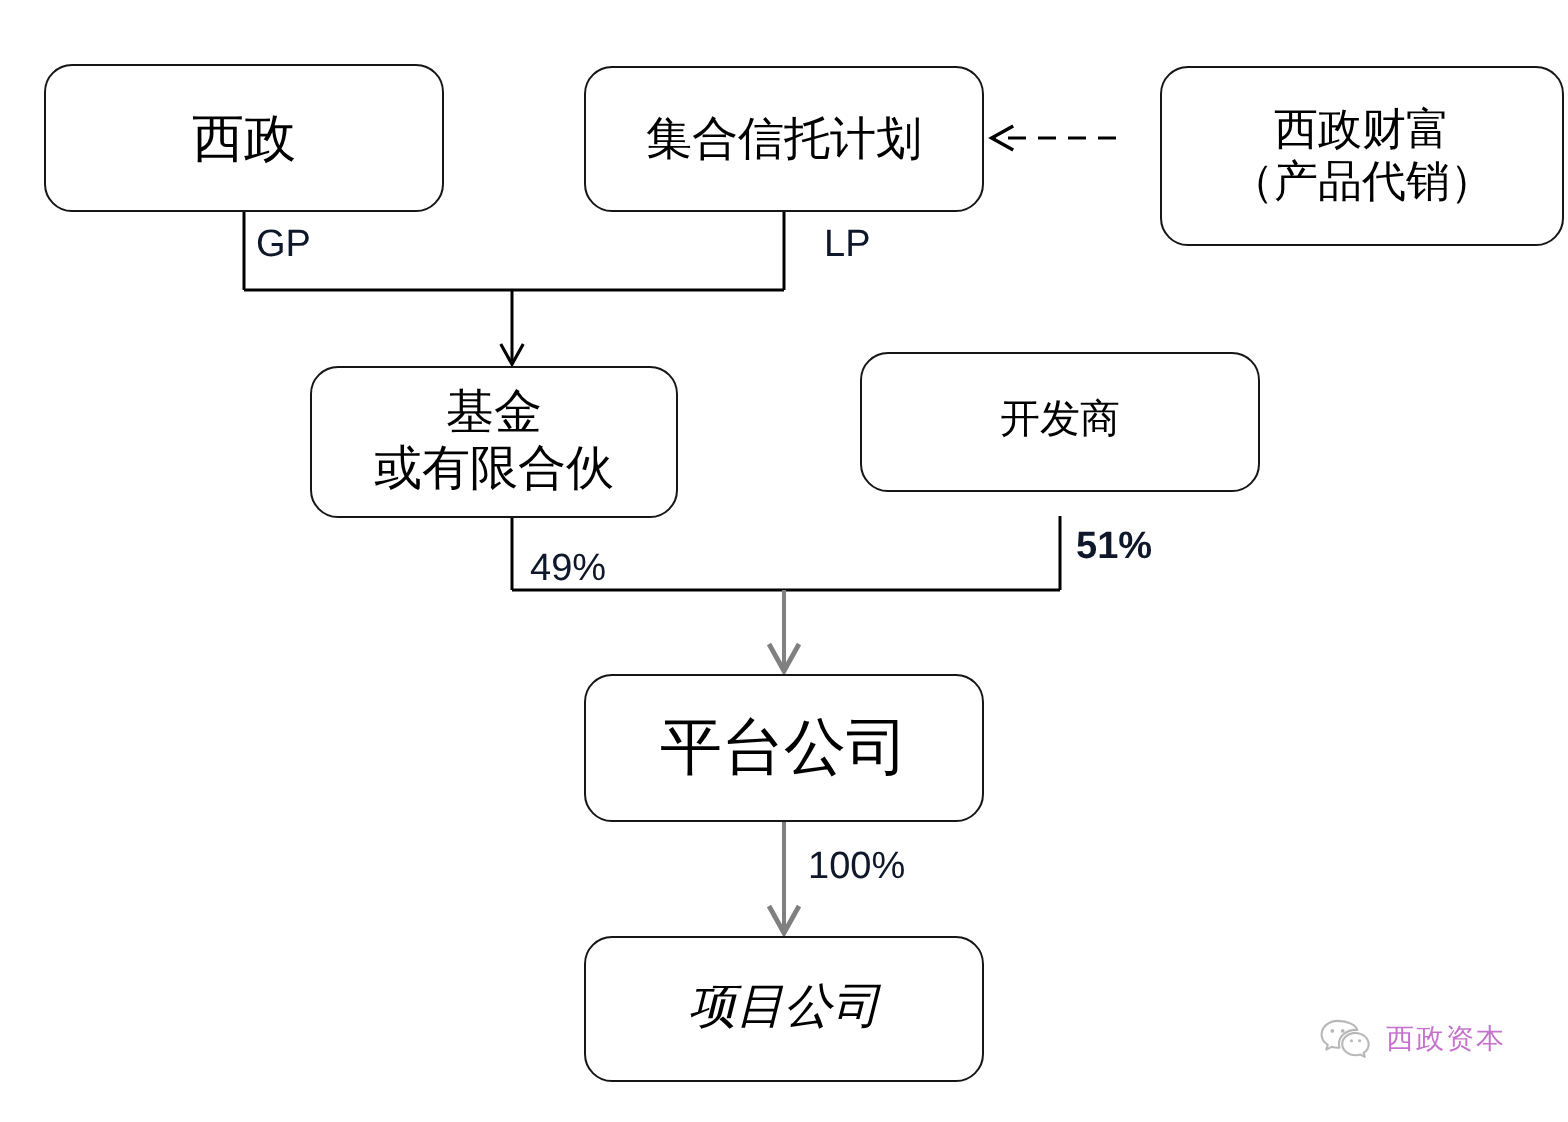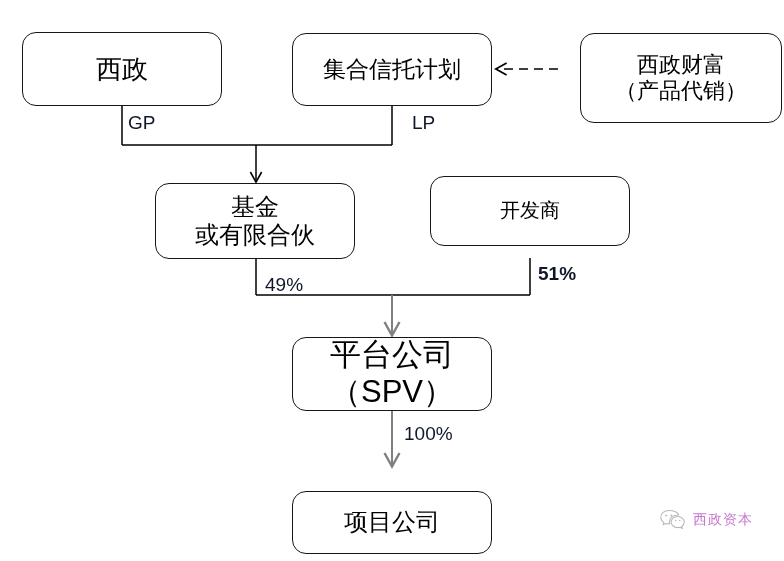--- a/index.html
+++ b/index.html
@@ -40,24 +40,24 @@
     text-align: center;
     z-index: 3;
   }
   .node-line {
     display: block;
     white-space: nowrap;
   }
   .n-xizheng      { left: 22px;  top: 32px;  width: 200px; height: 74px;  font-size: 26px; }
   .n-trust        { left: 292px; top: 33px;  width: 200px; height: 73px;  font-size: 23px; }
   .n-wealth       { left: 560px; top: 33px;  width: 202px; height: 90px;  font-size: 22px; margin-left: 20px; }
-  .n-fund         { left: 155px; top: 183px; width: 200px; height: 76px;  font-size: 24px; }
+  .n-fund         { left: 155px; top: 183px; width: 184px; height: 76px;  font-size: 24px; }
   .n-developer    { left: 430px; top: 176px; width: 200px; height: 70px;  font-size: 20px; }
   .n-spv          { left: 292px; top: 337px; width: 200px; height: 74px;  font-size: 31px; }
-  .n-project      { left: 292px; top: 491px; width: 200px; height: 63px;  font-size: 24px; }
+  .n-project      { left: 292px; top: 468px; width: 200px; height: 73px;  font-size: 24px; font-style: italic; }
 
   .edge-label {
     position: absolute;
     color: #0f172a;
     font-size: 19px;
     white-space: nowrap;
     z-index: 4;
   }
   .lbl-gp   { left: 128px; top: 112px; }
   .lbl-lp   { left: 400px; top: 112px; margin-left: 12px; }
@@ -140,21 +140,20 @@
     <span class="node-line">基金</span>
     <span class="node-line">或有限合伙</span>
   </div>
 
   <div class="node n-developer">
     <span class="node-line">开发商</span>
   </div>
 
   <div class="node n-spv">
     <span class="node-line">平台公司</span>
-    <span class="node-line">（SPV）</span>
   </div>
 
   <div class="node n-project">
     <span class="node-line">项目公司</span>
   </div>
 
   <div class="edge-label lbl-gp">GP</div>
   <div class="edge-label lbl-lp">LP</div>
   <div class="edge-label lbl-49">49%</div>
   <div class="edge-label lbl-51">51%</div>

